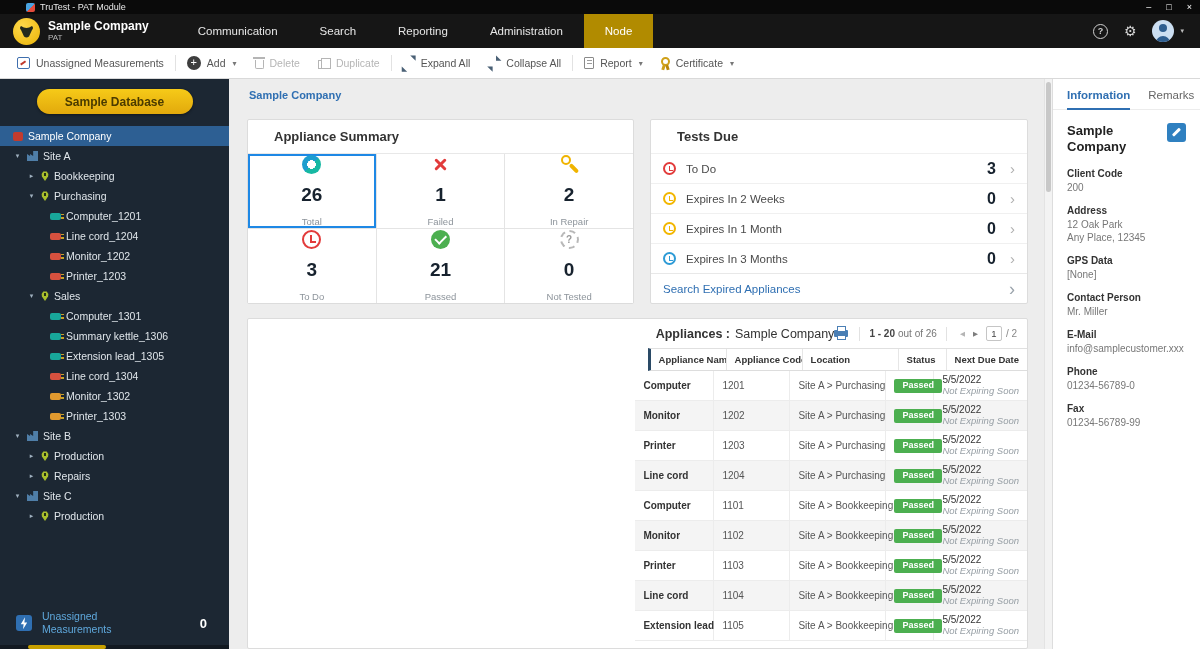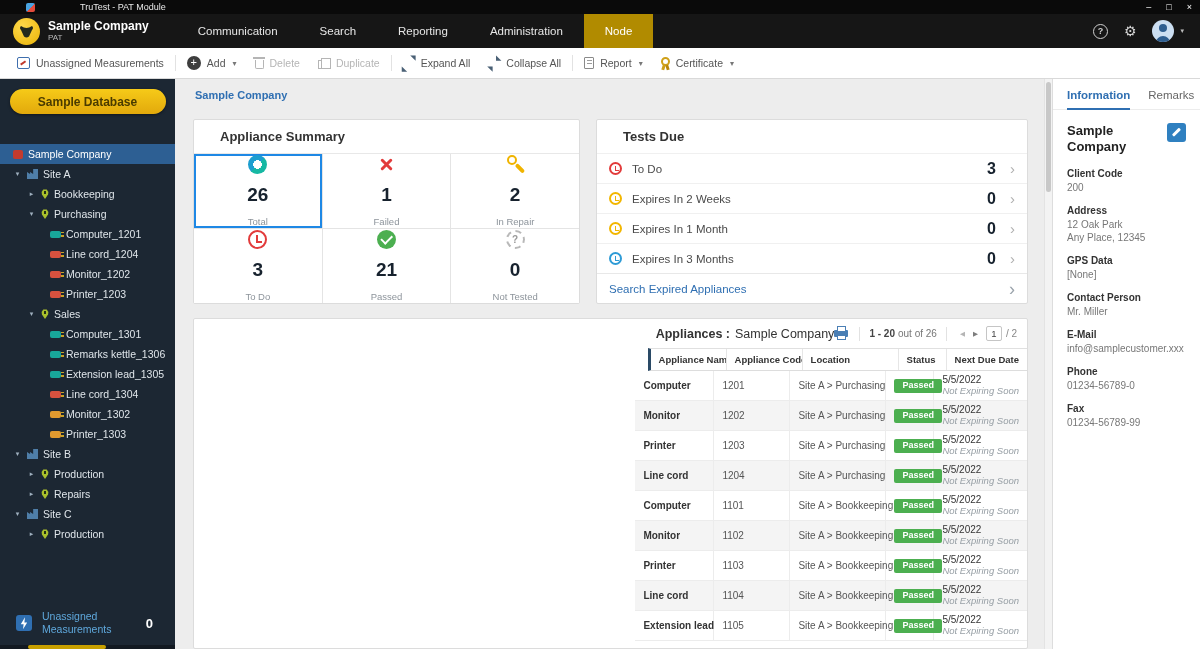--- a/index.html
+++ b/index.html
@@ -3,21 +3,21 @@
 <meta charset="utf-8">
 <style>
   * { box-sizing: border-box; margin: 0; padding: 0; }
   html,body { width:1200px; height:649px; overflow:hidden; }
   body { font-family:"Liberation Sans", sans-serif; background:#ededed; }
   .app { width:1200px; height:649px; display:flex; flex-direction:column; }
 
   
   .titlebar { height:14px; background:#0a0a0a; display:flex; align-items:center; color:#fff; padding:0 8px 0 26px; flex:none; }
   .tb-appicon { width:9px; height:9px; border-radius:2px; background:linear-gradient(135deg,#4aa3e0 50%,#e34b3c 50%); margin-right:5px; flex:none; }
-  .tb-title { font-size:9px; color:#e8e8e8;margin-left:40px; }
+  .tb-title { font-size:9px; color:#e8e8e8; }
   .tb-controls { margin-left:auto; display:flex; gap:15px; align-items:center; }
   .tb-controls span { font-size:9px; color:#fff; line-height:1; cursor:default; }
 
   
   .navbar { height:34px; background:#161616; display:flex; align-items:stretch; flex:none; }
   .brand { display:flex; align-items:center; padding-left:13px; }
   .logo { width:27px; height:27px; border-radius:50%; background:radial-gradient(circle at 35% 30%,#ffd94a,#e9b308); display:flex; align-items:center; justify-content:center; flex:none; }
   .brand-text { margin-left:8px; display:flex; flex-direction:column; justify-content:center; }
   .brand-company { color:#fff; font-size:12px; font-weight:bold; line-height:1.1; }
   .brand-module { color:#b9b9b9; font-size:8px; line-height:1.2; }
@@ -56,21 +56,21 @@
   [data-name="collapse-all-icon"]::after { content:"◥"; position:absolute; bottom:-3px; left:-1px; font-size:7px; color:#4a6075; line-height:1; }
   [data-name="document-icon"] { width:10px; height:12px; border:1.2px solid #8a8a8a; border-radius:1px; background:repeating-linear-gradient(to bottom,#fff 0 2px,#9c9c9c 2px 3px); background-clip:content-box; padding:2px 1.5px; flex:none; }
   [data-name="ribbon-icon"] { width:9px; height:9px; border:2.2px solid #cfa018; border-radius:50%; position:relative; margin-top:-3px; flex:none; }
   [data-name="ribbon-icon"]::before { content:""; position:absolute; bottom:-6px; left:-1px; width:3px; height:5px; background:#cfa018; transform:rotate(18deg); }
   [data-name="ribbon-icon"]::after { content:""; position:absolute; bottom:-6px; right:-1px; width:3px; height:5px; background:#b8860b; transform:rotate(-18deg); }
 
   
   .content { flex:1; display:flex; min-height:0; }
 
   
-  .sidebar { width:175px; flex:none; background:var(--sidebar-bg,#1c2733); display:flex; flex-direction:column; position:relative;gap:18px; }
+  .sidebar { width:229px; flex:none; background:var(--sidebar-bg,#1c2733); display:flex; flex-direction:column; position:relative; }
   .db-button { margin:10px auto 0; width:156px; height:25px; border-radius:13px; background:linear-gradient(#f6ca18,#e2a90c); color:#4a3b00; font-size:12px; font-weight:bold; display:flex; align-items:center; justify-content:center; box-shadow:0 1px 3px rgba(0,0,0,.45); flex:none; cursor:default; }
   .tree { margin-top:12px; overflow:hidden; }
   .tree-row { height:20px; display:flex; align-items:center; gap:5px; font-size:10.5px; color:#dfe5ea; cursor:default; }
   .tree-row.selected { background:var(--selection-blue,#2d5f93); color:#fff; }
   .tree-row[data-depth="0"] { padding-left:13px; }
   .tree-row[data-depth="1"] { padding-left:13px; }
   .tree-row[data-depth="2"] { padding-left:27px; }
   .tree-row[data-depth="3"] { padding-left:50px; }
   .tree-arrow { width:9px; font-size:7px; color:#9fb0bf; text-align:center; flex:none; }
   .tree-arrow:not([data-arrow]) { display:none; }
@@ -329,21 +329,21 @@
 
           <div class="tree-row" data-name="tree-item" data-depth="3">
 
             <span class="tree-ic" data-name="plug-teal-icon"></span>
             <span class="tree-label" data-name="tree-item-label">Computer_1301</span>
           </div>
 
           <div class="tree-row" data-name="tree-item" data-depth="3">
 
             <span class="tree-ic" data-name="plug-teal-icon"></span>
-            <span class="tree-label" data-name="tree-item-label">Remarks kettle_1306</span>
+            <span class="tree-label" data-name="tree-item-label">Summary kettle_1306</span>
           </div>
 
           <div class="tree-row" data-name="tree-item" data-depth="3">
 
             <span class="tree-ic" data-name="plug-teal-icon"></span>
             <span class="tree-label" data-name="tree-item-label">Extension lead_1305</span>
           </div>
 
           <div class="tree-row" data-name="tree-item" data-depth="3">
 

